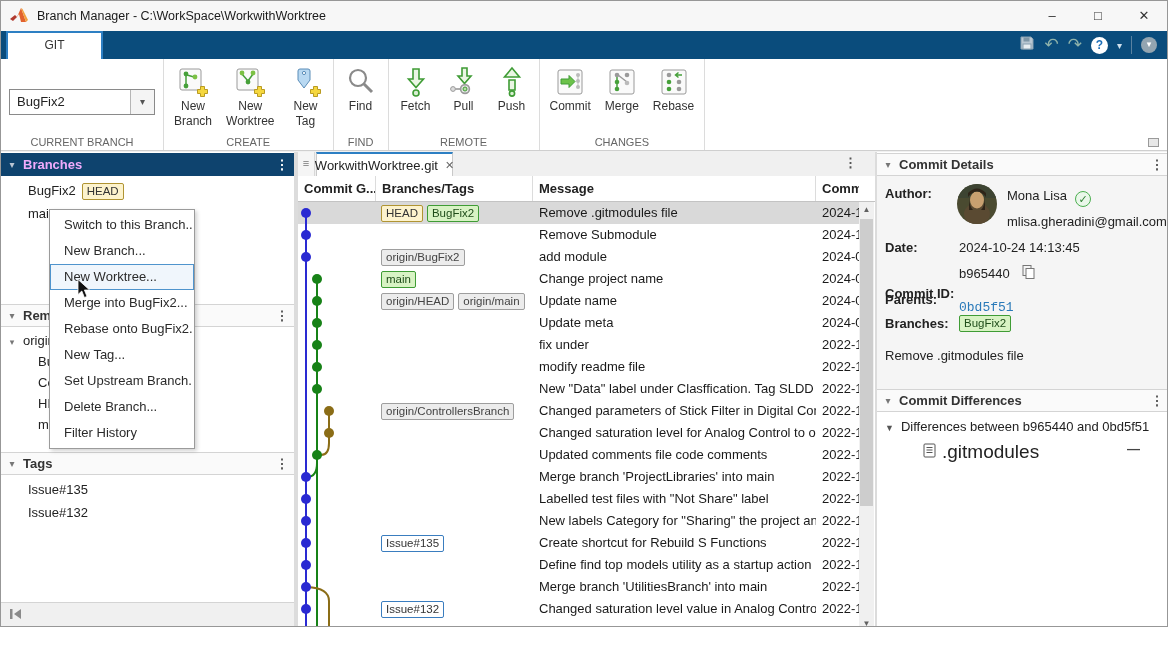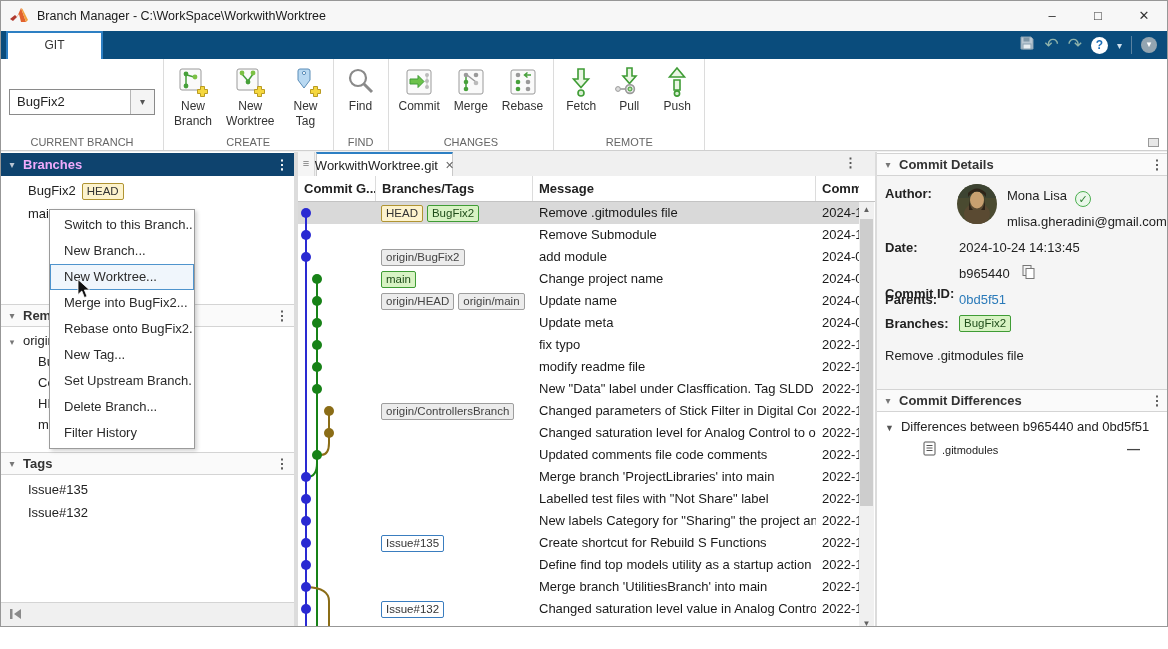--- a/index.html
+++ b/index.html
@@ -92,21 +92,21 @@
   .dcontent { position:absolute; left:0; top:24px; right:0; height:213px; background:#f5f5f5; }
   .lbl { position:absolute; font-size:13px; font-weight:bold; color:#222; }
   .val { position:absolute; font-size:13px; color:#222; }
   .link { color:#2a7ab9; }
   .avatar { position:absolute; left:80px; top:8px; width:40px; height:40px; border-radius:50%; overflow:hidden; }
   .checkc { display:inline-block; width:16px; height:16px; border-radius:50%; border:1.5px solid #4caf50; background:#eaf7ea; color:#2e7d32; font-size:11px; text-align:center; line-height:14px; margin-left:8px; vertical-align:-3px; }
   .copyic { position:absolute; left:144px; top:88px; }
   .diffhead { top:237px; }
   .diffrow1 { position:absolute; left:8px; top:267px; font-size:13px; color:#222; }
   .diffrow1 .tri2 { font-size:9px; color:#555; margin-right:7px; }
-  .diffrow2 { position:absolute; left:46px; top:289px; font-size:11px; color:#222; display:flex; align-items:center; gap:6px; }
+  .diffrow2 { position:absolute; left:46px; top:289px; font-size:19px; color:#222; display:flex; align-items:center; gap:6px; }
   .diffminus { position:absolute; left:250px; top:289px; font-size:13px; color:#444; font-weight:bold; }
 
   
   .cmenu { position:absolute; left:48px; top:208px; width:146px; background:#fff; border:1px solid #9b9b9b; box-shadow:2px 2px 4px rgba(0,0,0,0.18); padding:2px 0; z-index:50; }
   .citem { height:26px; line-height:24px; font-size:13px; color:#2b2b2b; padding-left:13px; white-space:nowrap; overflow:hidden; border:1px solid transparent; }
   .citem.hl { background:#f0f6fc; border-color:#4f94cd; }
   .cursor { position:absolute; left:76px; top:278px; z-index:60; }
 </style>
 </head>
 <body>
@@ -216,20 +216,55 @@
             <div class="rln">Find</div>
           </div>
         </div>
         <div class="rlabel">FIND</div>
       </div>
       <div class="rsection">
         <div class="rbody">
           <div class="rbtn">
             <div class="ric">
               <svg width="32" height="32" viewBox="0 0 32 32">
+                <path d="M13 3 h6 v10 h4.5 l-7.5 8.5 -7.5 -8.5 h4.5 z" fill="#eaf6e4" stroke="#3f9c35" stroke-width="1.6"></path>
+                <circle cx="16" cy="27" r="3" fill="#d9efd3" stroke="#3f9c35" stroke-width="1.6"></circle>
+              </svg>
+            </div>
+            <div class="rln">Fetch</div>
+          </div>
+          <div class="rbtn">
+            <div class="ric">
+              <svg width="32" height="32" viewBox="0 0 32 32">
+                <path d="M14 2 h5 v8 h4 l-6.5 7.5 -6.5 -7.5 h4 z" fill="#eaf6e4" stroke="#3f9c35" stroke-width="1.6"></path>
+                <circle cx="5" cy="23" r="2.4" fill="#ddd" stroke="#9a9a9a"></circle>
+                <line x1="7.5" y1="23" x2="12" y2="23" stroke="#9a9a9a" stroke-width="1.6"></line>
+                <circle cx="17" cy="23" r="4.4" fill="#e8e8e8" stroke="#9a9a9a" stroke-width="1.6"></circle>
+                <circle cx="17" cy="23" r="2" fill="#b9dca9" stroke="#3f9c35"></circle>
+              </svg>
+            </div>
+            <div class="rln">Pull</div>
+          </div>
+          <div class="rbtn">
+            <div class="ric">
+              <svg width="32" height="32" viewBox="0 0 32 32">
+                <path d="M13 14 h6 v10 h-6 z M16 2 l7.5 9 h-15 z" fill="#eaf6e4" stroke="#3f9c35" stroke-width="1.6"></path>
+                <circle cx="16" cy="27.5" r="2.6" fill="#d9efd3" stroke="#3f9c35" stroke-width="1.6"></circle>
+              </svg>
+            </div>
+            <div class="rln">Push</div>
+          </div>
+        </div>
+        <div class="rlabel">REMOTE</div>
+      </div>
+      <div class="rsection">
+        <div class="rbody">
+          <div class="rbtn">
+            <div class="ric">
+              <svg width="32" height="32" viewBox="0 0 32 32">
                 <rect x="4" y="4" width="24" height="24" rx="2" fill="#fafafa" stroke="#9a9a9a"></rect>
                 <path d="M7 13 h8 v-3.5 l6 6 -6 6 v-3.5 h-8 z" fill="#6cc24a" stroke="#3f9c35"></path>
                 <circle cx="24" cy="9" r="2" fill="#bbb"></circle>
                 <circle cx="24" cy="15" r="2" fill="#bbb"></circle>
                 <circle cx="24" cy="21" r="2" fill="#bbb"></circle>
                 <line x1="24" y1="9" x2="24" y2="21" stroke="#bbb"></line>
               </svg>
             </div>
             <div class="rln">Commit</div>
           </div>
@@ -258,55 +293,20 @@
                 <circle cx="21" cy="16" r="2.3" fill="#9a9a9a"></circle>
                 <circle cx="21" cy="23" r="2.3" fill="#9a9a9a"></circle>
                 <path d="M24 9 h-6 m2.5 -2.5 l-3 2.5 3 2.5" fill="none" stroke="#46a03a" stroke-width="1.5"></path>
               </svg>
             </div>
             <div class="rln">Rebase</div>
           </div>
         </div>
         <div class="rlabel">CHANGES</div>
       </div>
-      <div class="rsection">
-        <div class="rbody">
-          <div class="rbtn">
-            <div class="ric">
-              <svg width="32" height="32" viewBox="0 0 32 32">
-                <path d="M13 3 h6 v10 h4.5 l-7.5 8.5 -7.5 -8.5 h4.5 z" fill="#eaf6e4" stroke="#3f9c35" stroke-width="1.6"></path>
-                <circle cx="16" cy="27" r="3" fill="#d9efd3" stroke="#3f9c35" stroke-width="1.6"></circle>
-              </svg>
-            </div>
-            <div class="rln">Fetch</div>
-          </div>
-          <div class="rbtn">
-            <div class="ric">
-              <svg width="32" height="32" viewBox="0 0 32 32">
-                <path d="M14 2 h5 v8 h4 l-6.5 7.5 -6.5 -7.5 h4 z" fill="#eaf6e4" stroke="#3f9c35" stroke-width="1.6"></path>
-                <circle cx="5" cy="23" r="2.4" fill="#ddd" stroke="#9a9a9a"></circle>
-                <line x1="7.5" y1="23" x2="12" y2="23" stroke="#9a9a9a" stroke-width="1.6"></line>
-                <circle cx="17" cy="23" r="4.4" fill="#e8e8e8" stroke="#9a9a9a" stroke-width="1.6"></circle>
-                <circle cx="17" cy="23" r="2" fill="#b9dca9" stroke="#3f9c35"></circle>
-              </svg>
-            </div>
-            <div class="rln">Pull</div>
-          </div>
-          <div class="rbtn">
-            <div class="ric">
-              <svg width="32" height="32" viewBox="0 0 32 32">
-                <path d="M13 14 h6 v10 h-6 z M16 2 l7.5 9 h-15 z" fill="#eaf6e4" stroke="#3f9c35" stroke-width="1.6"></path>
-                <circle cx="16" cy="27.5" r="2.6" fill="#d9efd3" stroke="#3f9c35" stroke-width="1.6"></circle>
-              </svg>
-            </div>
-            <div class="rln">Push</div>
-          </div>
-        </div>
-        <div class="rlabel">REMOTE</div>
-      </div>
       <div class="grip" style="position:absolute;"></div>
   </div>
 
   <div class="content">
 
     <div class="sidebar">
       <div class="shead navy" style="top:1px;">
         <span class="tri">▾</span>
         <span class="slab">Branches</span>
         <span class="kebab">⋮</span>
@@ -405,21 +405,21 @@
           </div>
           <div class="trow">
             <div class="c-graph"></div>
             <div class="c-badges"></div>
             <div class="c-msg">Update meta</div>
             <div class="c-date">2024-0</div>
           </div>
           <div class="trow">
             <div class="c-graph"></div>
             <div class="c-badges"></div>
-            <div class="c-msg">fix typo</div>
+            <div class="c-msg">fix under</div>
             <div class="c-date">2022-1</div>
           </div>
           <div class="trow">
             <div class="c-graph"></div>
             <div class="c-badges"></div>
             <div class="c-msg">modify readme file</div>
             <div class="c-date">2022-1</div>
           </div>
           <div class="trow">
             <div class="c-graph"></div>
@@ -566,21 +566,21 @@
         <span class="lbl" style="left:8px; top:90px;margin-top:20px;">Commit ID:</span>
         <span class="val" style="left:82px; top:90px;">b965440</span>
         <span class="copyic">
           <svg width="15" height="16" viewBox="0 0 15 16">
             <rect x="2" y="1.5" width="8" height="10" fill="#f5f5f5" stroke="#777"></rect>
             <rect x="5" y="4.5" width="8" height="10" fill="#fff" stroke="#777"></rect>
           </svg>
         </span>
 
         <span class="lbl" style="left:8px; top:116px;">Parents:</span>
-        <span class="val link" style="left:82px; top:116px;">0bd5f51</span>
+        <span class="val link" style="left:82px; top:124px;font-family:Liberation Mono, monospace;">0bd5f51</span>
 
         <span class="lbl" style="left:8px; top:140px;">Branches:</span>
         <span class="val" style="left:82px; top:139px;"><span class="badge branch">BugFix2</span></span>
 
         <span class="val" style="left:8px; top:172px;">Remove .gitmodules file</span>
       </div>
 
       <div class="shead diffhead">
         <span class="tri">▾</span>
         <span class="slab">Commit Differences</span>

